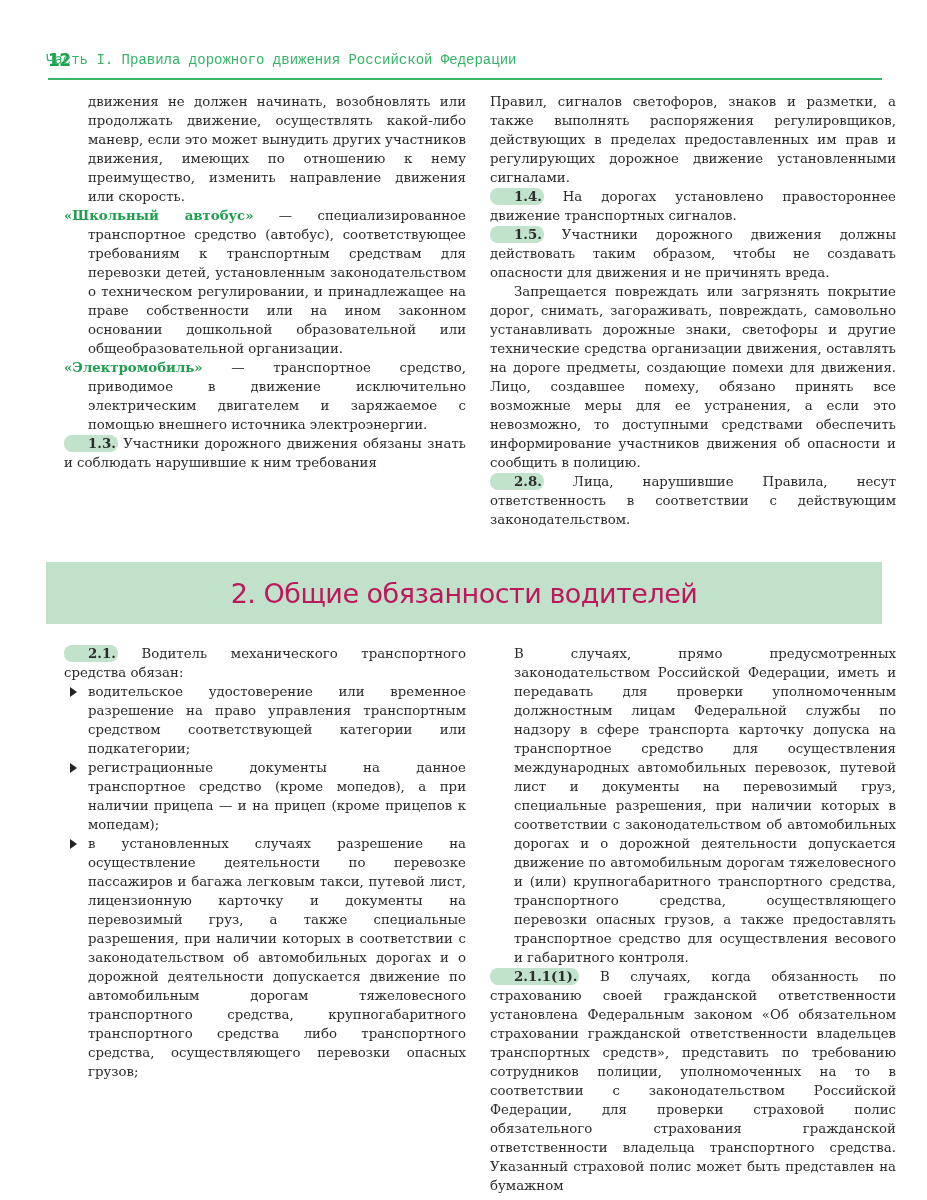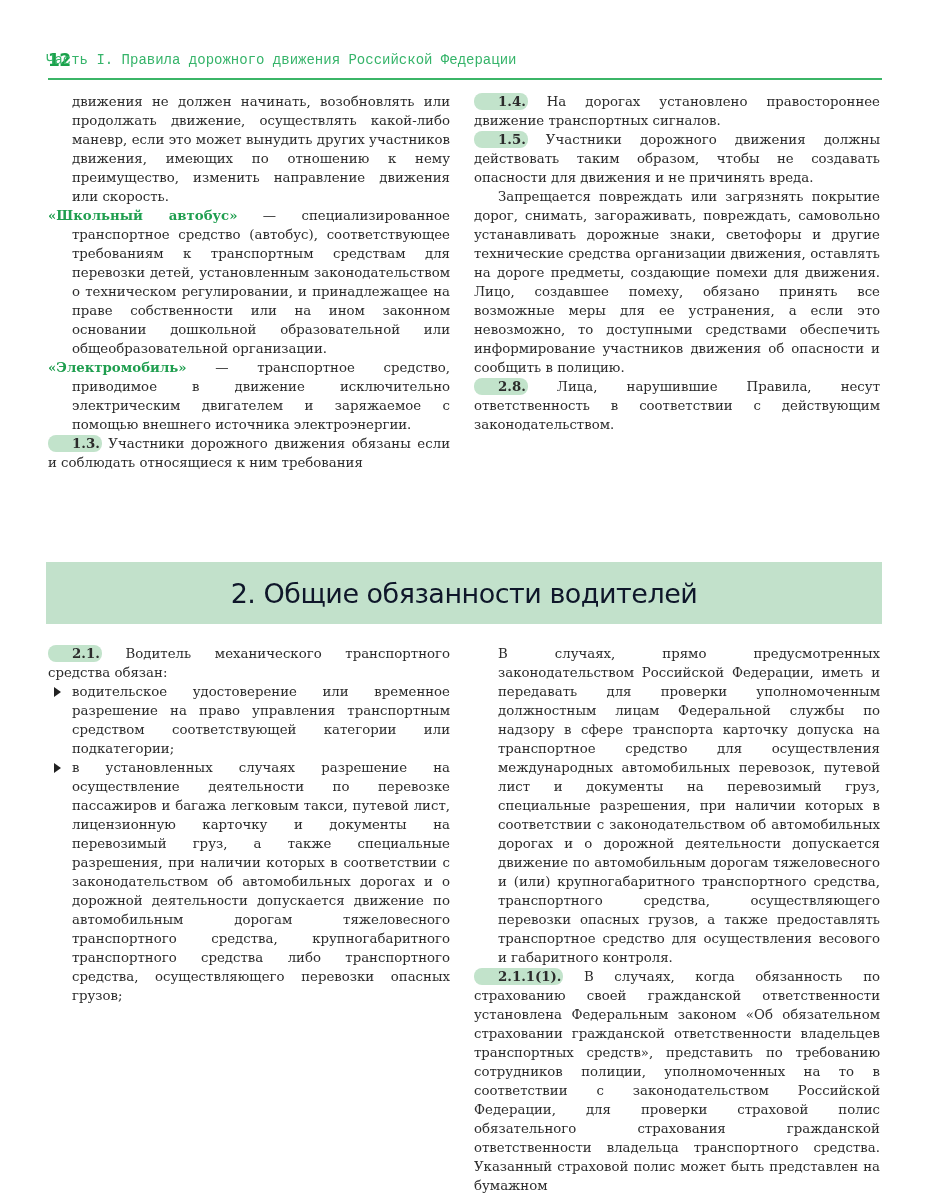--- a/index.html
+++ b/index.html
@@ -19,25 +19,25 @@
     .bl { left: 48px; top: 644px; width: 402px; }
     .br { left: 474px; top: 644px; width: 406px; }
 
     .hang { padding-left: 24px; }
     .def { text-indent: -24px; padding-left: 24px; }
     .term { color: #1f9e4f; font-weight: bold; }
     .indent { text-indent: 24px; }
     .num { background: #c2e3cb; font-weight: bold; padding: 1px 2px 1px 24px; margin-left: -24px; border-radius: 8px; }
     .numbox { text-indent: 0; }
     .numbox .num { margin-left: 0; }
-    .just { text-align: justify; }
+    .just { text-align: justify; margin-left: 16px; }
 
     .section-banner { position: absolute; left: 46px; top: 562px; width: 836px; height: 62px;
                       background: #c2e1cb; display: flex; align-items: center; justify-content: center; }
-    .section-title { font-family: "DejaVu Sans", sans-serif; font-size: 27px; color: #0f172a;
+    .section-title { font-family: "DejaVu Sans", sans-serif; font-size: 27px; color: #be185d;
                      letter-spacing: -0.5px; }
 
     ul.bullets { list-style: none; margin: 0; padding: 0; }
     ul.bullets li { position: relative; padding-left: 24px; }
     .tri { position: absolute; left: 6px; top: 5px; width: 0; height: 0;
            border-top: 5px solid transparent; border-bottom: 5px solid transparent;
            border-left: 7px solid #222; }
   </style>
 </head>
 <body>
@@ -45,38 +45,40 @@
 <div class="header">
   <span class="page-num">12</span>
   <div class="running-title">Часть I. Правила дорожного движения Российской Федерации</div>
   <div class="header-rule"></div>
 </div>
 
 <div class="col tl just">
   <p class="hang">движения не должен начинать, возобновлять или продолжать движение, осуществлять какой-либо маневр, если это может вынудить других участников движения, имеющих по отношению к нему преимущество, изменить направление движения или скорость.</p>
   <p class="def"><span class="term">«Школьный автобус»</span><span> — специализированное транспортное средство (автобус), соответствующее требованиям к транспортным средствам для перевозки детей, установленным законодательством о техническом регулировании, и принадлежащее на праве собственности или на ином законном основании дошкольной образовательной или общеобразовательной организации.</span></p>
   <p class="def"><span class="term">«Электромобиль»</span><span> — транспортное средство, приводимое в движение исключительно электрическим двигателем и заряжаемое с помощью внешнего источника электроэнергии.</span></p>
-  <p class="numbox"><span class="num">1.3.</span><span> Участники дорожного движения обязаны если и соблюдать относящиеся к ним требования</span></p>
+  <p class="numbox"><span class="num">1.3.</span><span> Участники дорожного движения обязаны знать и соблюдать нарушившие к ним требования</span></p>
 </div>
 
 <div class="col tr just">
+  <p>Правил, сигналов светофоров, знаков и разметки, а также выполнять распоряжения регулировщиков, действующих в пределах предоставленных им прав и регулирующих дорожное движение установленными сигналами.</p>
   <p class="numbox"><span class="num">1.4.</span><span> На дорогах установлено правостороннее движение транспортных сигналов.</span></p>
   <p class="numbox"><span class="num">1.5.</span><span> Участники дорожного движения должны действовать таким образом, чтобы не создавать опасности для движения и не причинять вреда.</span></p>
   <p class="indent">Запрещается повреждать или загрязнять покрытие дорог, снимать, загораживать, повреждать, самовольно устанавливать дорожные знаки, светофоры и другие технические средства организации движения, оставлять на дороге предметы, создающие помехи для движения. Лицо, создавшее помеху, обязано принять все возможные меры для ее устранения, а если это невозможно, то доступными средствами обеспечить информирование участников движения об опасности и сообщить в полицию.</p>
   <p class="numbox"><span class="num">2.8.</span><span> Лица, нарушившие Правила, несут ответственность в соответствии с действующим законодательством.</span></p>
 </div>
 
 <div class="section-banner">
   <span class="section-title">2. Общие обязанности водителей</span>
 </div>
 
 <div class="col bl just">
   <p class="numbox"><span class="num">2.1.</span><span> Водитель механического транспортного средства обязан:</span></p>
   <ul class="bullets">
     <li><span class="tri"></span><span>водительское удостоверение или временное разрешение на право управления транспортным средством соответствующей категории или подкатегории;</span></li>
+    <li><span class="tri"></span><span>регистрационные документы на данное транспортное средство (кроме мопедов), а при наличии прицепа — и на прицеп (кроме прицепов к мопедам);</span></li>
     <li><span class="tri"></span><span>в установленных случаях разрешение на осуществление деятельности по перевозке пассажиров и багажа легковым такси, путевой лист, лицензионную карточку и документы на перевозимый груз, а также специальные разрешения, при наличии которых в соответствии с законодательством об автомобильных дорогах и о дорожной деятельности допускается движение по автомобильным дорогам тяжеловесного транспортного средства, крупногабаритного транспортного средства либо транспортного средства, осуществляющего перевозки опасных грузов;</span></li>
   </ul>
 </div>
 
 <div class="col br just">
   <p class="hang">В случаях, прямо предусмотренных законодательством Российской Федерации, иметь и передавать для проверки уполномоченным должностным лицам Федеральной службы по надзору в сфере транспорта карточку допуска на транспортное средство для осуществления международных автомобильных перевозок, путевой лист и документы на перевозимый груз, специальные разрешения, при наличии которых в соответствии с законодательством об автомобильных дорогах и о дорожной деятельности допускается движение по автомобильным дорогам тяжеловесного и (или) крупногабаритного транспортного средства, транспортного средства, осуществляющего перевозки опасных грузов, а также предоставлять транспортное средство для осуществления весового и габаритного контроля.</p>
   <p class="numbox"><span class="num">2.1.1(1).</span><span> В случаях, когда обязанность по страхованию своей гражданской ответственности установлена Федеральным законом «Об обязательном страховании гражданской ответственности владельцев транспортных средств», представить по требованию сотрудников полиции, уполномоченных на то в соответствии с законодательством Российской Федерации, для проверки страховой полис обязательного страхования гражданской ответственности владельца транспортного средства. Указанный страховой полис может быть представлен на бумажном</span></p>
 </div>
 
 </body></html>

